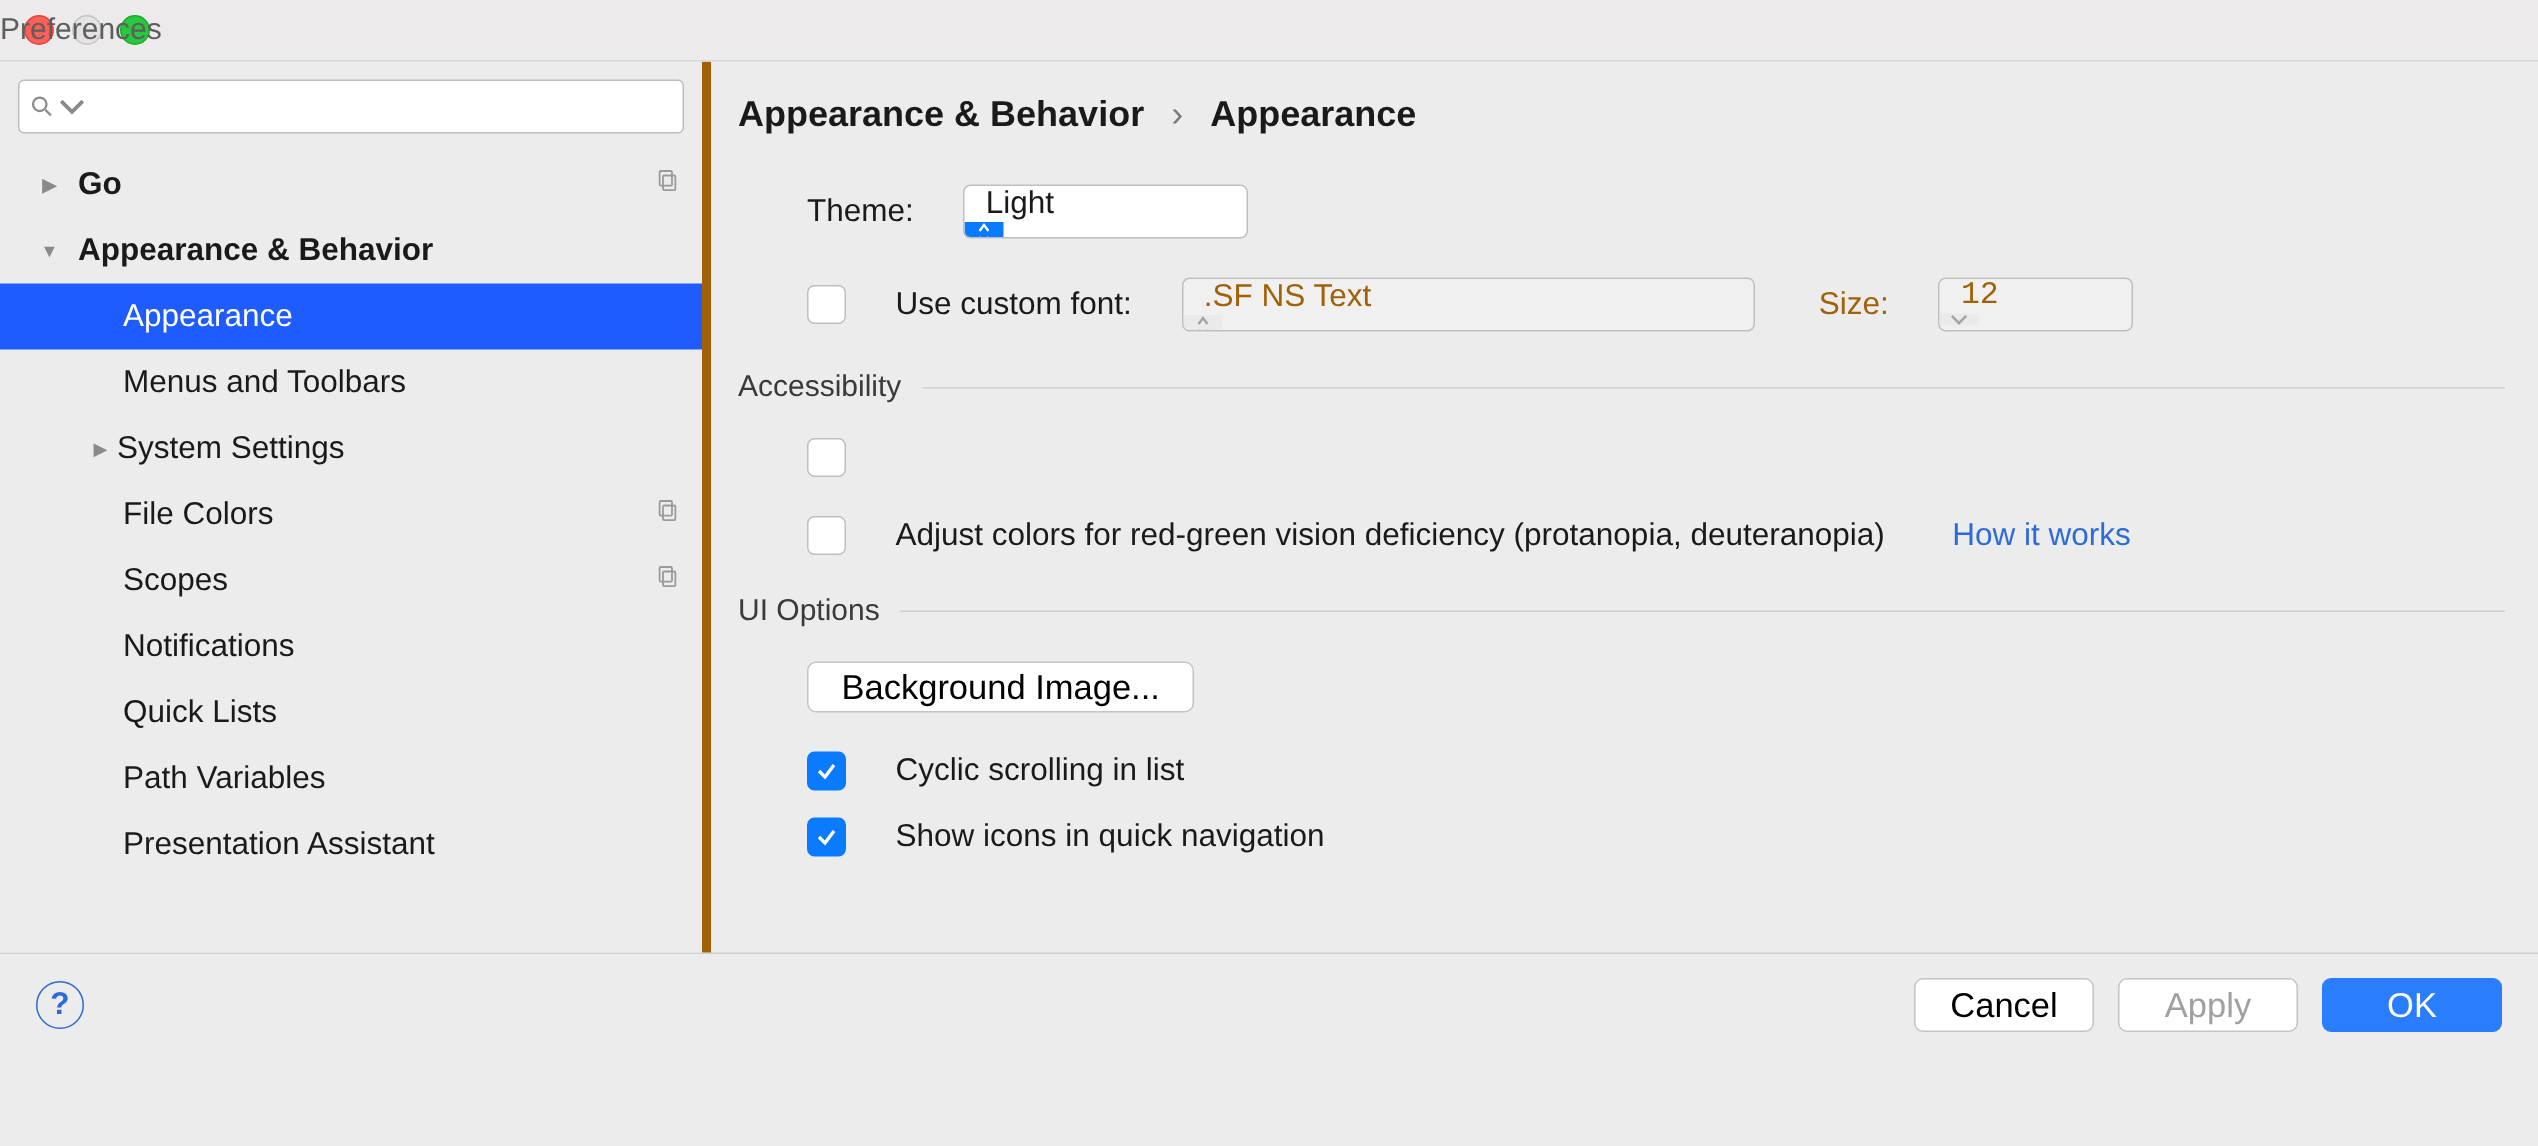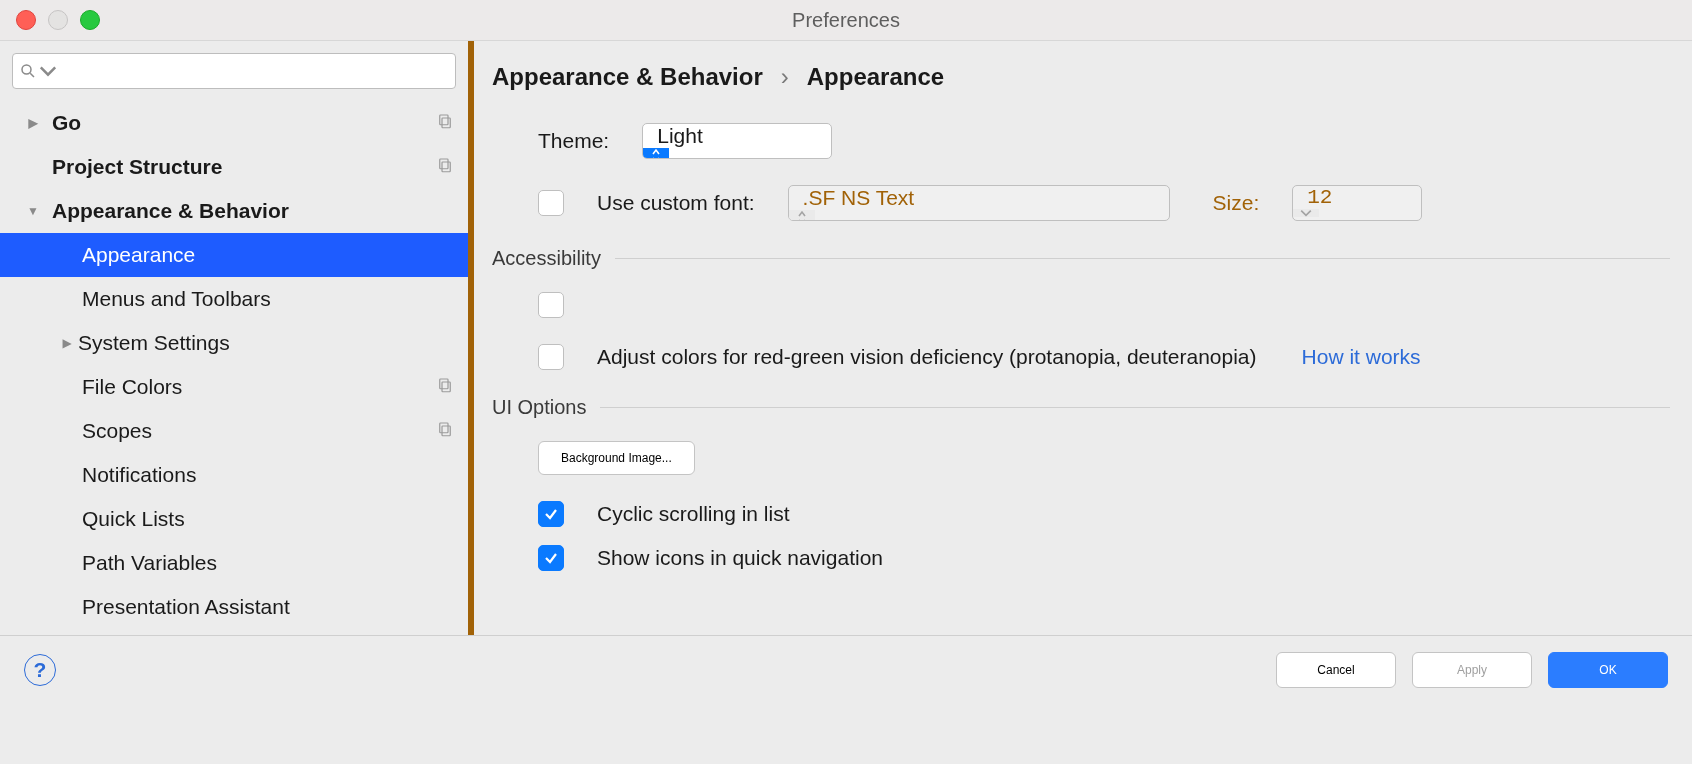--- a/index.html
+++ b/index.html
@@ -28,21 +28,20 @@
     padding-left: 16px;
     align-items: center;
   }
   .tl-btn { width: 18px; height: 18px; border-radius: 50%; }
   .tl-close { background: #ff5f56; border: 1px solid #e0443e; }
   .tl-min  { background: #e4e3e2; border: 1px solid #c6c4c4; }
   .tl-zoom { background: #27c93f; border: 1px solid #1aab29; }
   .win-title {
     position: absolute;
     left: 0; right: 0;
-    text-align: center;
     font-size: 20px;
     color: #5e5e5e;
     pointer-events: none;
   }
 
   .body {
     display: flex;
     height: 594px;
   }
   .sidebar {
@@ -167,21 +166,21 @@
 
   .link { color: #2c6bd8; cursor: pointer; }
   .disabled-text { color: #a16207; }
 
   .btn {
     height: 34px;
     border: 1px solid #c4c4c4;
     border-radius: 6px;
     background: #fff;
     padding: 0 22px;
-    font-size: 12px;
+    font-size: 23px;
     display: inline-flex; align-items: center;
     cursor: pointer;
   }
   .btn.primary { background: #2b7dff; color:#fff; border-color:#2b7dff; }
   .btn.disabled { color:#a0a0a0; }
 
   .footer {
     height: 68px;
     border-top: 1px solid #cfcfcf;
     display: flex;
@@ -229,28 +228,20 @@
         <svg viewBox="0 0 10 6" width="10" height="6" style="margin:0 6px 0 2px;">
             <path d="M1 1 L5 5 L9 1" fill="none" stroke="#8a8a8a" stroke-width="1.4"></path>
           </svg>
         <input type="text" style="">
       </div>
     </div>
     <ul class="tree" id="tree">
         <li class="lv0">
           <span class="arrow icon-arrow-right"></span>
           <span class="label">Go</span>
-          <span class="copy-icon"><svg class="copy-svg" viewBox="0 0 24 24" fill="none" stroke="currentColor" stroke-width="1.6">
-              <rect x="8" y="8" width="11" height="13" rx="1"></rect>
-              <rect x="5" y="4" width="11" height="13" rx="1"></rect>
-            </svg></span>
-        </li>
-        <li class="lv0">
-          <span class="arrow"></span>
-          <span class="label">Project Structure</span>
           <span class="copy-icon"><svg class="copy-svg" viewBox="0 0 24 24" fill="none" stroke="currentColor" stroke-width="1.6">
               <rect x="8" y="8" width="11" height="13" rx="1"></rect>
               <rect x="5" y="4" width="11" height="13" rx="1"></rect>
             </svg></span>
         </li>
         <li class="lv0">
           <span class="arrow icon-arrow-down"></span>
           <span class="label">Appearance &amp; Behavior</span>
         </li>
         <li class="lv1 selected">

